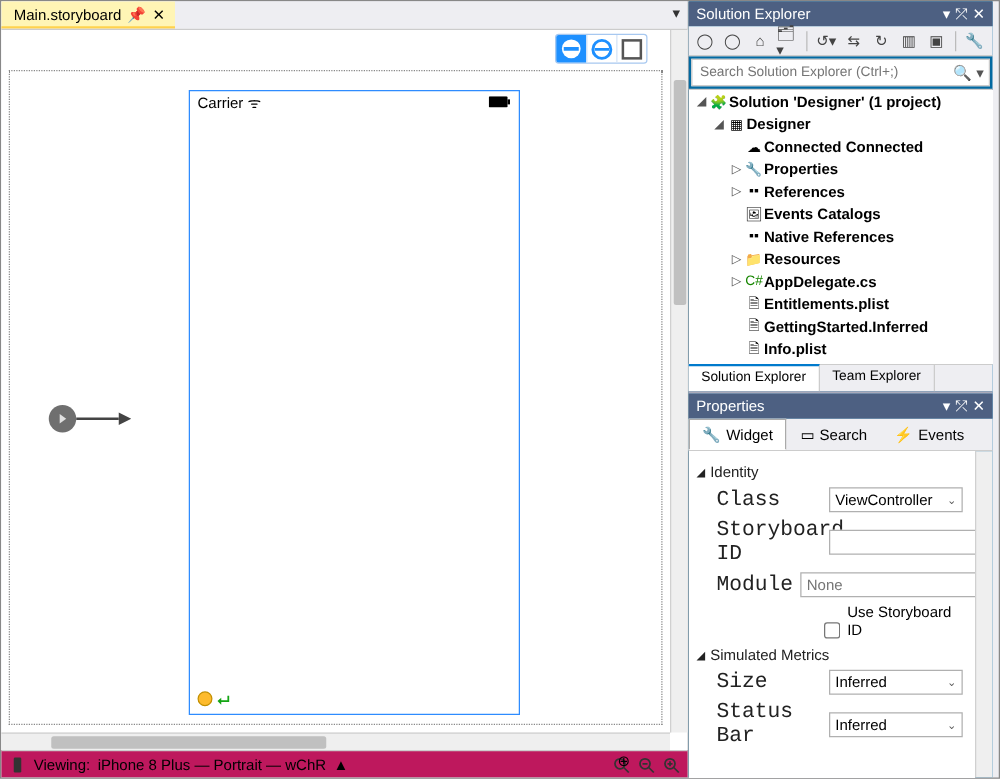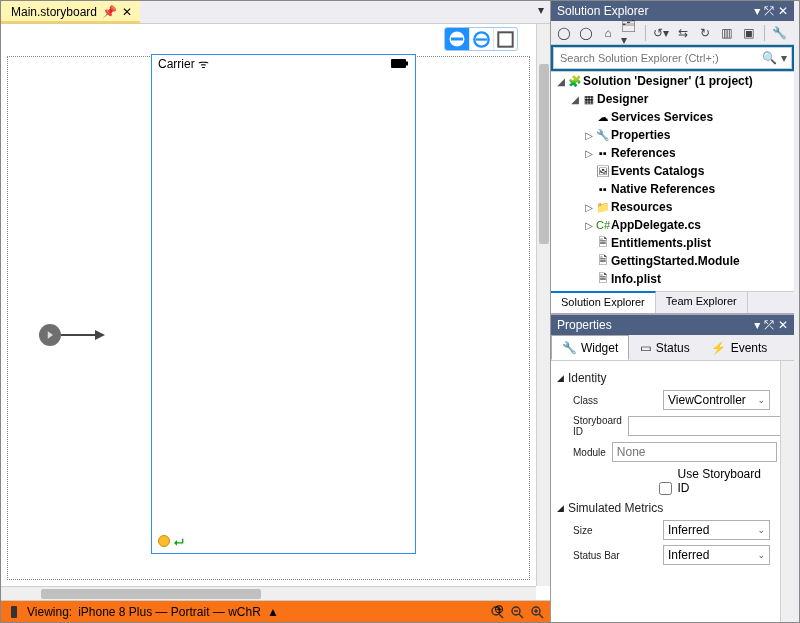--- a/index.html
+++ b/index.html
@@ -22,33 +22,33 @@
   .rulers-corner-toolbar .tbtn:first-child{border-left:none;background:#1e90ff;color:#fff;border-radius:2px 0 0 2px;}
   .rulers-corner-toolbar .tbtn:nth-child(2){color:#1e90ff;}
   .dotted-border { position:absolute; top:32px; left:6px; right:6px; bottom:6px; border:1px dotted #888; }
 
   .sb-arrow { position:absolute; top:300px; left:38px; display:flex; align-items:center; }
   .sb-arrow .circle{width:22px;height:22px;border-radius:50%;background:#6f6f6f;display:flex;align-items:center;justify-content:center;}
   .sb-arrow .circle svg{width:12px;height:12px;fill:#e0e0e0;}
   .sb-arrow .shaft{height:2px;width:34px;background:#444;}
   .sb-arrow .head{width:0;height:0;border-top:5px solid transparent;border-bottom:5px solid transparent;border-left:10px solid #444;}
 
-  .phone-frame { position:absolute; top:30px; left:150px; width:265px; height:500px; border:1px solid #2e8cff; background:#fff; }
+  .phone-frame { position:absolute; top:48px; left:150px; width:265px; height:500px; border:1px solid #2e8cff; background:#fff; }
   .phone-statusbar{height:16px;display:flex;justify-content:space-between;align-items:center;padding:0 6px;font-size:10px;}
   .phone-bottom{position:absolute;bottom:4px;left:6px;display:flex;gap:4px;font-size:11px;}
   .phone-bottom .dot1{width:12px;height:12px;border-radius:50%;background:#fdbb2d;border:1px solid #c49000;}
   .phone-bottom .dot2{color:#14a514;font-weight:bold;}
 
   .vsb { position:absolute; top:0; right:0; bottom:14px; width:14px; background:#efefef; border-left:1px solid #d0d0d0;}
   .vsb .thumb{position:absolute;top:40px;width:10px;left:2px;height:180px;background:#c0c0c0;border-radius:2px;}
   .hsb { position:absolute; bottom:0; left:0; right:14px; height:14px; background:#efefef; border-top:1px solid #d0d0d0;}
   .hsb .thumb{position:absolute;left:40px;height:10px;top:2px;width:220px;background:#c0c0c0;border-radius:2px;}
 
   
-  .designer-status { height:22px; border-top:1px solid #ccc; display:flex; align-items:center; padding:0 6px; gap:6px; background:#f97316; }
+  .designer-status { height:22px; border-top:1px solid #ccc; display:flex; align-items:center; padding:0 6px; gap:6px; background:#be185d; }
   .designer-status .gap{flex:1;}
   .designer-status svg{width:14px;height:14px;}
 
   
   .panel-title { background:#4d6082; color:#fff; height:20px; display:flex; align-items:center; padding:0 6px; font-size:11px;}
   .panel-title .pt-gap{flex:1;}
   .panel-title .pt-btn{margin-left:4px;cursor:pointer;color:#fff;}
   .se-toolbar{height:24px;background:#eeeef2;border-bottom:1px solid #ccc;display:flex;align-items:center;padding:0 4px;gap:4px;}
   .se-toolbar .tb{width:18px;height:18px;display:flex;align-items:center;justify-content:center;color:#444;cursor:pointer;}
   .se-toolbar .sep{width:1px;height:16px;background:#bbb;margin:0 2px;}
@@ -67,21 +67,21 @@
   .bottom-tabs .bt.active{background:#fff;border-top:2px solid #007acc;margin-top:-1px;}
 
   
   .prop-tabs{height:26px;display:flex;background:#eeeef2;border-bottom:1px solid #ccc;}
   .prop-tabs .pt{display:flex;align-items:center;gap:4px;padding:0 10px;cursor:pointer;border:1px solid transparent;font-size:12px;}
   .prop-tabs .pt.active{background:#fff;border:1px solid #aaa;border-bottom:1px solid #fff;}
   .prop-body{flex:1;background:#fff;overflow:auto;padding:4px 10px 10px 10px;}
   .prop-group-h{display:flex;align-items:center;gap:4px;margin:6px 0 4px -4px;color:#222;}
   .prop-group-h .tri{font-size:9px;}
   .prop-row{display:flex;align-items:center;gap:6px;margin:5px 0 5px 12px;}
-  .prop-row .pl{width:84px;font-size:10px;color:#222;}
+  .prop-row .pl{width:84px;font-size:17px;color:#222;font-family:Liberation Mono, monospace;}
   .prop-row input[type=text], .prop-row .combo{flex:1;height:20px;border:1px solid #b0b0b0;padding:0 4px;font-size:12px;background:#fff;}
   .prop-row .combo{display:flex;align-items:center;justify-content:space-between;cursor:pointer;}
   .prop-row .combo .cd{color:#555;font-size:9px;}
   .prop-row .placeholder{color:#bbb;}
   .prop-row .chkrow{display:flex;align-items:flex-end;gap:6px;margin-left:0;}
   .prop-vsb{width:14px;background:#efefef;border-left:1px solid #d0d0d0;}
   .prop-wrap{display:flex;flex:1;min-height:0;}
 
   .se-wrap{display:flex;flex-direction:column;height:312px;}
   .props-wrap{display:flex;flex-direction:column;flex:1;border-top:2px solid #aab;}
@@ -230,21 +230,21 @@
         <span class="ico">🧩</span>
         <span class="lbl">Solution 'Designer' (1 project)</span>
       </div>
       <div class="tree-row bold" style="padding-left:18px">
         <span class="exp">◢</span>
         <span class="ico">▦</span>
         <span class="lbl">Designer</span>
       </div>
       <div class="tree-row" style="padding-left:44px">
         <span class="ico">☁</span>
-        <span class="lbl">Services Services</span>
+        <span class="lbl">Connected Connected</span>
       </div>
       <div class="tree-row" style="padding-left:32px">
         <span class="exp">▷</span>
         <span class="ico">🔧</span>
         <span class="lbl">Properties</span>
       </div>
       <div class="tree-row" style="padding-left:32px">
         <span class="exp">▷</span>
         <span class="ico">▪▪</span>
         <span class="lbl">References</span>
@@ -266,21 +266,21 @@
         <span class="exp">▷</span>
         <span class="ico" style="color:#178600">C#</span>
         <span class="lbl">AppDelegate.cs</span>
       </div>
       <div class="tree-row" style="padding-left:44px">
         <span class="ico">🗎</span>
         <span class="lbl">Entitlements.plist</span>
       </div>
       <div class="tree-row" style="padding-left:44px">
         <span class="ico">🗎</span>
-        <span class="lbl">GettingStarted.Module</span>
+        <span class="lbl">GettingStarted.Inferred</span>
       </div>
       <div class="tree-row" style="padding-left:44px">
         <span class="ico">🗎</span>
         <span class="lbl">Info.plist</span>
       </div>
       <div class="tree-row" style="padding-left:32px">
 
         <span class="lbl">Main.cs</span>
       </div>
 
@@ -299,21 +299,21 @@
       <span class="pt-btn">⤱</span>
       <span class="pt-btn">✕</span>
     </div>
     <div class="prop-tabs">
       <div class="pt active">
           <span>🔧</span>
           <span>Widget</span>
         </div>
       <div class="pt">
           <span>▭</span>
-          <span>Status</span>
+          <span>Search</span>
         </div>
       <div class="pt">
           <span>⚡</span>
           <span>Events</span>
         </div>
     </div>
     <div class="prop-wrap">
       <div class="prop-body">
         <div class="prop-group-h">
           <span class="tri">◢</span>

